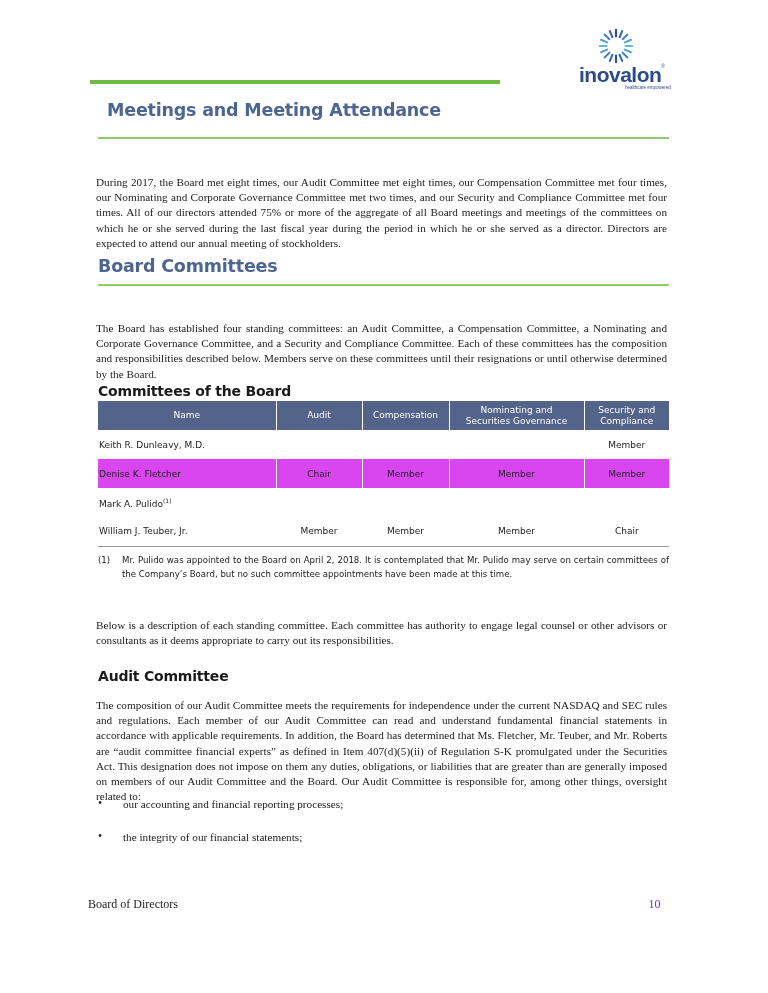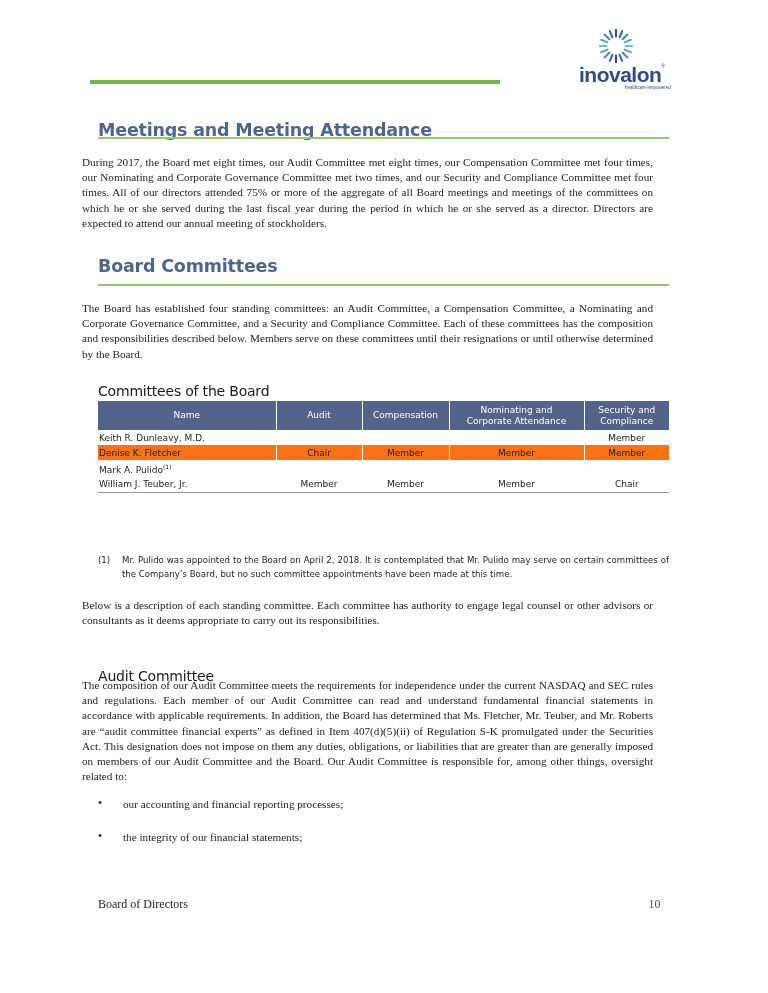--- a/index.html
+++ b/index.html
@@ -8,42 +8,42 @@
 
   .topbar { position: absolute; left: 90px; top: 80px; width: 410px; height: 4px; background: #6dbb45; }
   .logo { position: absolute; left: 575px; top: 25px; width: 100px; height: 66px; }
   .logo .ring { position: absolute; left: 22px; top: 2px; width: 38px; height: 38px; }
   .logo .word { position: absolute; left: 4px; top: 38px; font-family: "Liberation Sans", sans-serif; font-weight: bold; font-size: 21px; color: #2d4a8a; letter-spacing: -0.5px; }
   .logo .reg { font-size: 5px; vertical-align: top; font-weight: normal; }
   .logo .tag { position: absolute; left: 50px; top: 60px; font-family: "Liberation Sans", sans-serif; font-size: 4.5px; color: #2d4a8a; }
 
   .h1 { position: absolute; left: 98px; font-family: "DejaVu Sans", sans-serif; font-weight: bold; font-size: 17.5px; color: #4d6592; letter-spacing: -0.2px; }
   .rule { position: absolute; left: 98px; width: 571px; height: 2px; background: #8fc96a; }
-  .h2 { position: absolute; left: 98px; font-family: "DejaVu Sans", sans-serif; font-weight: normal; font-size: 14px; color: #1a1a1a; letter-spacing: -0.2px; }
+  .h2 { position: absolute; left: 98px; font-family: "DejaVu Sans", sans-serif; font-weight: bold; font-size: 14px; color: #1a1a1a; letter-spacing: -0.2px; }
 
-  .para { position: absolute; left: 82px; width: 571px; font-size: 11.2px; line-height: 15.2px; text-align: justify; color: #222; }
+  .para { position: absolute; left: 96px; width: 571px; font-size: 11.2px; line-height: 15.2px; text-align: justify; color: #222; margin-top: 20px; }
 
   table.committees { position: absolute; left: 98px; top: 401px; width: 571px; border-collapse: collapse; font-family: "DejaVu Sans", sans-serif; font-size: 9px; color: #222; }
   table.committees th { background: #536389; color: #ffffff; font-weight: normal; height: 29px; line-height: 11px; text-align: center; border-left: 1px solid #ffffff; padding: 0 2px; }
   table.committees th:first-child { border-left: none; }
-  table.committees td { height: 15px; line-height: 14px; text-align: center; border-left: 1px solid #ffffff; padding: 0 2px; }
+  table.committees td { height: 29px; line-height: 14px; text-align: center; border-left: 1px solid #ffffff; padding: 0 2px; }
   table.committees td:first-child { text-align: left; border-left: none; padding-left: 1px; }
-  table.committees tr.shade td { background: #f97316; }
+  table.committees tr.shade td { background: #d946ef; }
   table.committees tr.last td { border-bottom: 1.5px solid #999; }
   table.committees sup { font-size: 6px; }
 
   .footnote { position: absolute; left: 98px; top: 554px; width: 571px; font-family: "DejaVu Sans", sans-serif; font-size: 8.6px; line-height: 13.5px; color: #222; }
   .footnote .num { position: absolute; left: 0; top: 0; }
   .footnote .txt { margin-left: 24px; text-align: justify; display: block; }
 
   .bullet { position: absolute; left: 98px; width: 571px; font-size: 11.2px; line-height: 15px; }
   .bullet .dot { position: absolute; left: 0; top: -1px; font-size: 12px; }
   .bullet .txt { position: absolute; left: 25px; top: 0; white-space: nowrap; }
 
-  .footer-left { position: absolute; left: 98px; top: 897px; font-size: 12px; color: #222; }
+  .footer-left { position: absolute; left: 88px; top: 897px; font-size: 12px; color: #222; }
   .footer-right { position: absolute; left: 640px; top: 897px; width: 29px; text-align: center; font-size: 12px; color: #6d28d9; }
 </style>
 </head>
 <body>
 
 <div class="topbar"></div>
 <div class="logo">
   <svg class="ring" viewBox="0 0 40 40">
     <g stroke-width="2.2" stroke-linecap="round">
       <line x1="20" y1="3" x2="20" y2="10" stroke="#2d4a8a"></line>
@@ -61,21 +61,21 @@
       <line x1="3" y1="20" x2="10" y2="20" stroke="#6ab2e2"></line>
       <line x1="4.3" y1="13.5" x2="10.8" y2="16.2" stroke="#5aa0d8"></line>
       <line x1="8" y1="8" x2="13" y2="13" stroke="#4a86c6"></line>
       <line x1="13.5" y1="4.3" x2="16.2" y2="10.8" stroke="#3a6ab0"></line>
     </g>
   </svg>
   <div class="word"><span>inovalon</span><span class="reg">®</span></div>
   <div class="tag">healthcare empowered</div>
 </div>
 
-<div class="h1" style="top:120px;">Meetings and Meeting Attendance</div>
+<div class="h1" style="top:100px;margin-left:9px;">Meetings and Meeting Attendance</div>
 <div class="rule" style="top:137px;"></div>
 <div class="para" style="top:155px;">During 2017, the Board met eight times, our Audit Committee met eight times, our Compensation Committee met four times, our Nominating and Corporate Governance Committee met two times, and our Security and Compliance Committee met four times. All of our directors attended 75% or more of the aggregate of all Board meetings and meetings of the committees on which he or she served during the last fiscal year during the period in which he or she served as a director. Directors are expected to attend our annual meeting of stockholders.</div>
 
 <div class="h1" style="top:256px;">Board Committees</div>
 <div class="rule" style="top:284px;"></div>
 <div class="para" style="top:301px;">The Board has established four standing committees: an Audit Committee, a Compensation Committee, a Nominating and Corporate Governance Committee, and a Security and Compliance Committee. Each of these committees has the composition and responsibilities described below. Members serve on these committees until their resignations or until otherwise determined by the Board.</div>
 
 <div class="h2" style="top:383px;">Committees of the Board</div>
 
 <table class="committees">
@@ -84,21 +84,21 @@
       <col style="width:86px">
       <col style="width:87px">
       <col style="width:135px">
       <col style="width:85px">
   </colgroup>
   <thead>
     <tr>
       <th>Name</th>
       <th>Audit</th>
       <th>Compensation</th>
-      <th><span>Nominating and</span><br><span>Corporate Attendance</span></th>
+      <th><span>Nominating and</span><br><span>Securities Governance</span></th>
       <th><span>Security and</span><br><span>Compliance</span></th>
     </tr>
   </thead>
   <tbody>
     <tr>
       <td>Keith R. Dunleavy, M.D.</td>
       <td></td>
       <td></td>
       <td></td>
       <td>Member</td>

